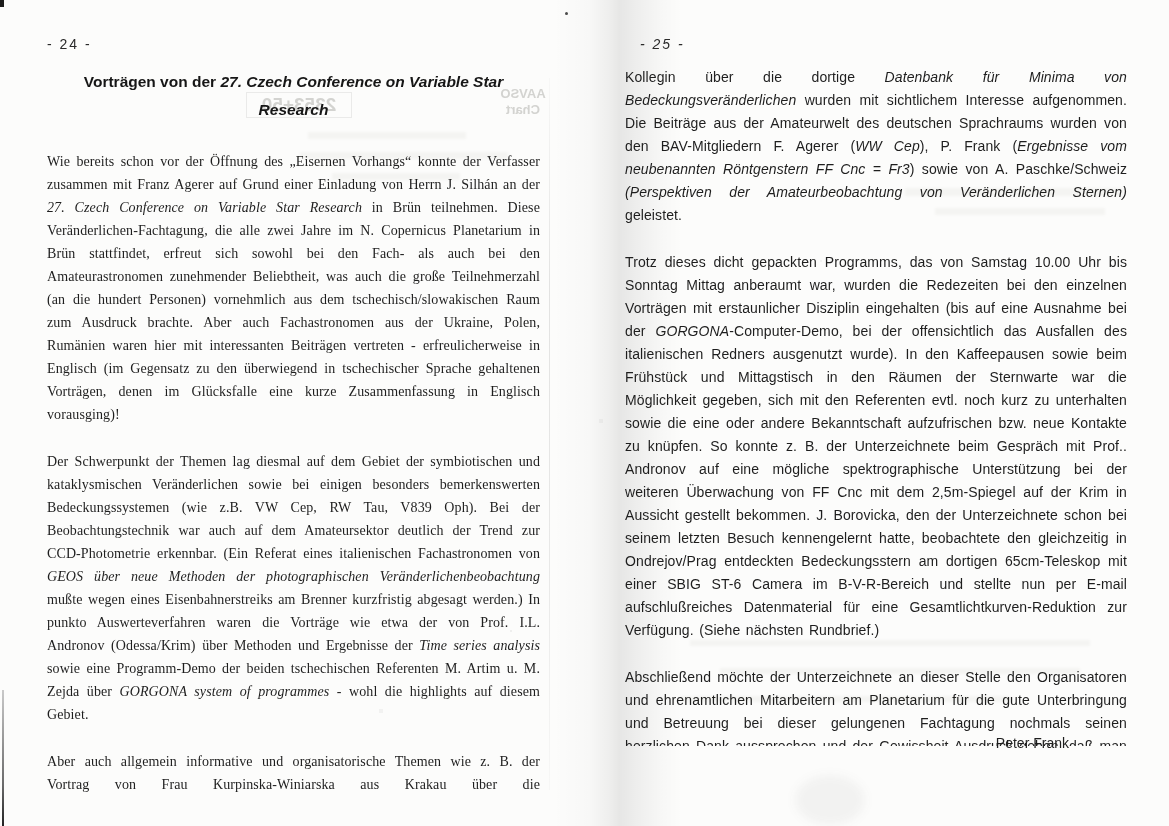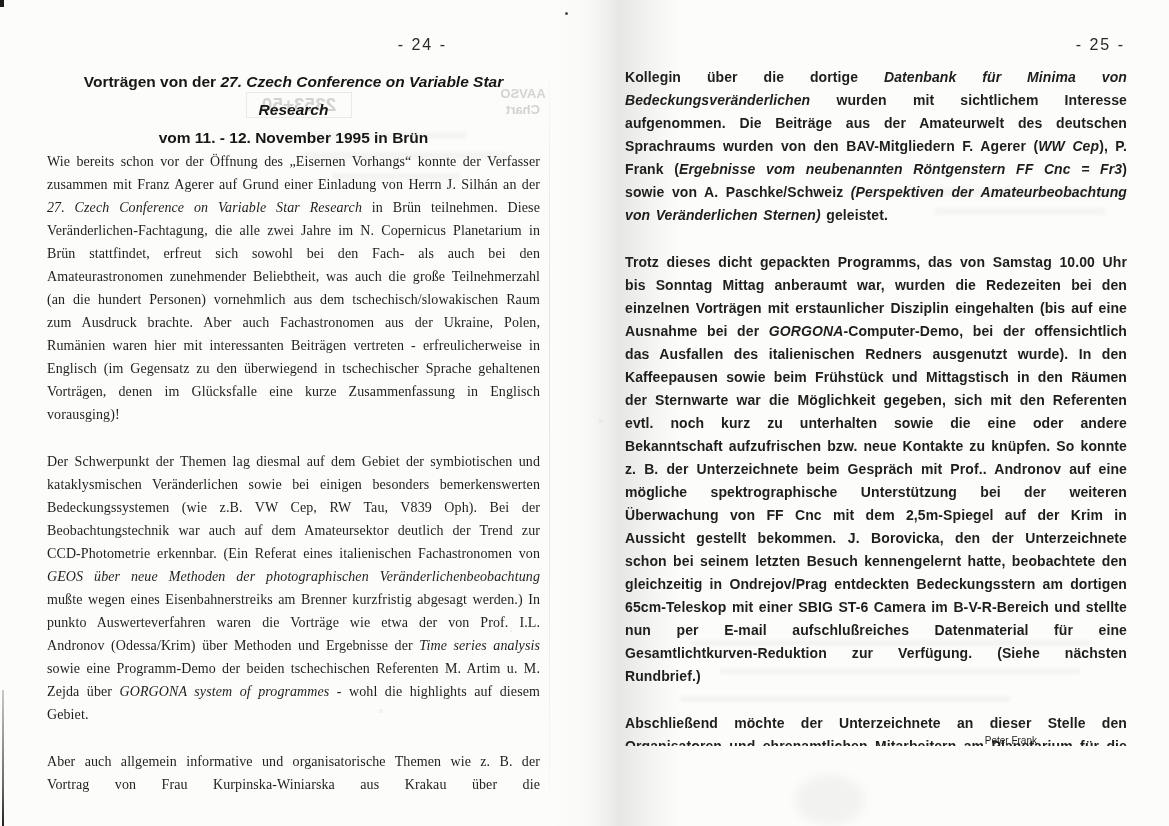--- a/index.html
+++ b/index.html
@@ -23,48 +23,48 @@
       rgba(0,0,0,0.018) 84%,
       rgba(0,0,0,0) 100%);
     pointer-events:none;
   }
   .page-edge-line{
     position:absolute;left:549px;top:78px;width:1px;height:712px;
     background:linear-gradient(180deg,rgba(0,0,0,0.02),rgba(0,0,0,0.10) 30%,rgba(0,0,0,0.08) 70%,rgba(0,0,0,0.02));
   }
 
   .pageno{
-    position:absolute;top:36px;font-size:16px;letter-spacing:2px;color:#2a2a2a;
-    text-align:right;
+    position:absolute;top:36px;font-size:14px;letter-spacing:2px;color:#2a2a2a;
+    text-align:left;
   }
   .pageno-left{left:47px;width:400px;}
-  .pageno-right{left:625px;width:500px;}
+  .pageno-right{left:640px;width:500px;font-style:italic;}
 
   .heading{
     position:absolute;left:47px;top:68px;width:493px;margin:0;
     font-size:15.5px;font-weight:bold;line-height:28px;text-align:center;color:#161616;
   }
   .heading .it{font-style:italic;}
 
   .body{position:absolute;overflow:hidden;}
   .body-left{left:47px;top:150px;width:493px;height:660px;font-family:Liberation Serif, serif;}
-  .body-right{left:625px;top:66px;width:502px;height:680px;font-weight:bold;}
+  .body-right{left:625px;top:66px;width:502px;height:680px;}
   .body p{
     margin:0 0 24px 0;
     font-size:14px;line-height:23px;
     text-align:justify;word-spacing:1.5px;letter-spacing:0.1px;
     hyphens:none;
   }
   .it{font-style:italic;}
   
   .body-left p:nth-child(3){text-align-last:justify;}
 
   .signature{
-    position:absolute;left:593px;top:735px;width:472px;
-    font-size:10px;text-align:right;padding-right:28px;box-sizing:border-box;color:#1e1e1e;
+    position:absolute;left:625px;top:735px;width:472px;
+    font-size:14px;text-align:right;padding-right:28px;box-sizing:border-box;color:#1e1e1e;
   }
 
   
   .ghost{
     position:absolute;transform:scaleX(-1);color:#d3d3d0;
     filter:blur(0.5px);user-select:none;pointer-events:none;
   }
   .ghost-chartnum{
     left:246px;top:92px;width:104px;height:24px;
     font-size:19px;font-weight:bold;text-align:center;line-height:24px;
@@ -108,21 +108,20 @@
     <div class="ghost ghost-aavso">
       <div>AAVSO</div>
       <div>Chart</div>
     </div>
     <div class="smudge" style="left:308px;top:132px;width:158px;height:7px;"></div>
     <div class="smudge" style="left:300px;top:152px;width:208px;height:7px;"></div>
     <div class="smudge" style="left:332px;top:173px;width:128px;height:7px;"></div>
 
     <h1 class="heading">
       <div><span>Vorträgen von der </span><span class="it">27. Czech Conference on Variable Star Research</span></div>
-      <div><span>vom 11. - 12. November 1995 in Brün</span></div>
     </h1>
 
     <div class="body body-left">
         <p><span>Wie bereits schon vor der Öffnung des „Eisernen Vorhangs“ konnte der Verfasser zusammen mit Franz Agerer auf Grund einer Einladung von Herrn J. Silhán an der </span><span class="it">27. Czech Conference on Variable Star Research</span><span> in Brün teilnehmen. Diese Veränderlichen-Fachtagung, die alle zwei Jahre im N. Copernicus Planetarium in Brün stattfindet, erfreut sich sowohl bei den Fach- als auch bei den Amateurastronomen zunehmender Beliebtheit, was auch die große Teilnehmerzahl (an die hundert Personen) vornehmlich aus dem tschechisch/slowakischen Raum zum Ausdruck brachte. Aber auch Fachastronomen aus der Ukraine, Polen, Rumänien waren hier mit interessanten Beiträgen vertreten - erfreulicherweise in Englisch (im Gegensatz zu den überwiegend in tschechischer Sprache gehaltenen Vorträgen, denen im Glücksfalle eine kurze Zusammenfassung in Englisch vorausging)!</span></p>
         <p><span>Der Schwerpunkt der Themen lag diesmal auf dem Gebiet der symbiotischen und kataklysmischen Veränderlichen sowie bei einigen besonders bemerkenswerten Bedeckungssystemen (wie z.B. VW Cep, RW Tau, V839 Oph). Bei der Beobachtungstechnik war auch auf dem Amateursektor deutlich der Trend zur CCD-Photometrie erkennbar. (Ein Referat eines italienischen Fachastronomen von </span><span class="it">GEOS über neue Methoden der photographischen Veränderlichenbeobachtung</span><span> mußte wegen eines Eisenbahnerstreiks am Brenner kurzfristig abgesagt werden.) In punkto Auswerteverfahren waren die Vorträge wie etwa der von Prof. I.L. Andronov (Odessa/Krim) über Methoden und Ergebnisse der </span><span class="it">Time series analysis</span><span> sowie eine Programm-Demo der beiden tschechischen Referenten M. Artim u. M. Zejda über </span><span class="it">GORGONA system of programmes</span><span> - wohl die highlights auf diesem Gebiet.</span></p>
         <p><span>Aber auch allgemein informative und organisatorische Themen wie z. B. der Vortrag von Frau Kurpinska-Winiarska aus Krakau über die </span></p>
       </div>
   </section>
 
   <div class="page-edge-line"></div>

